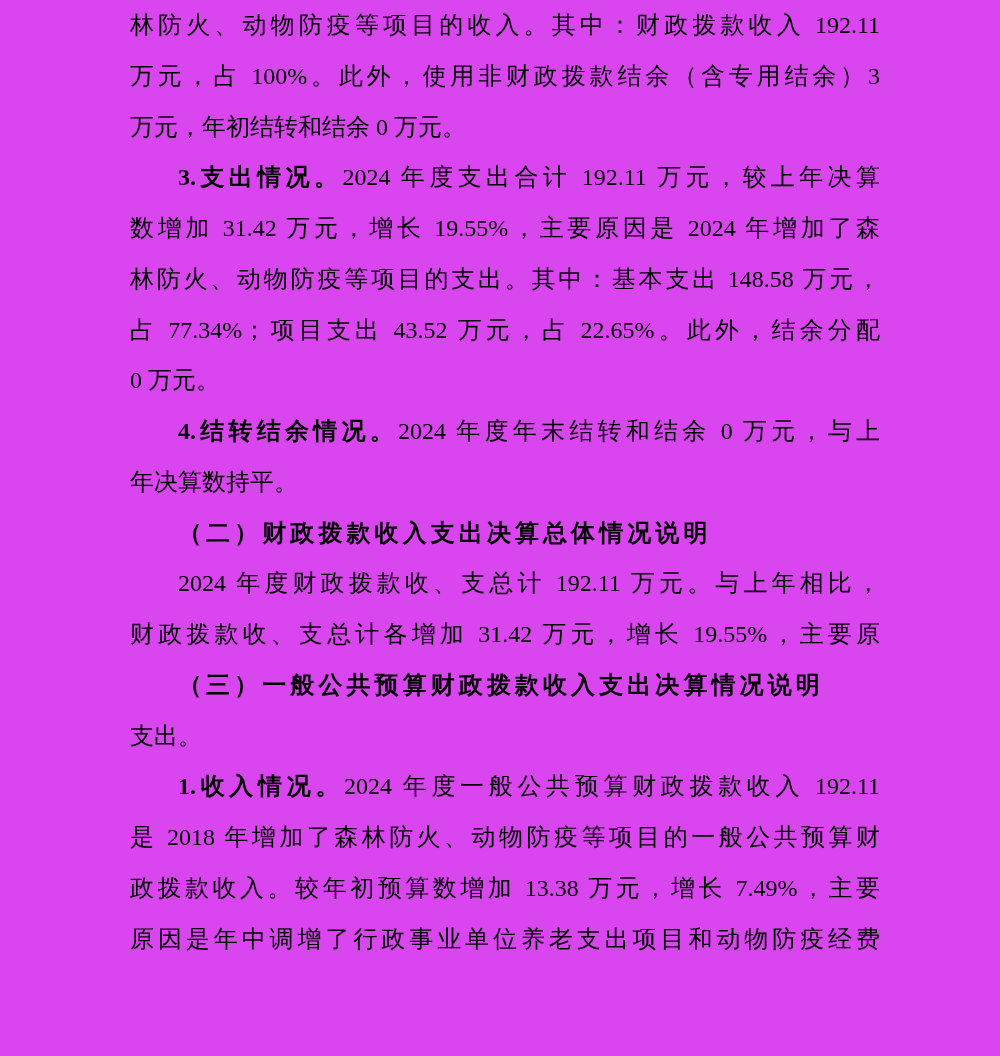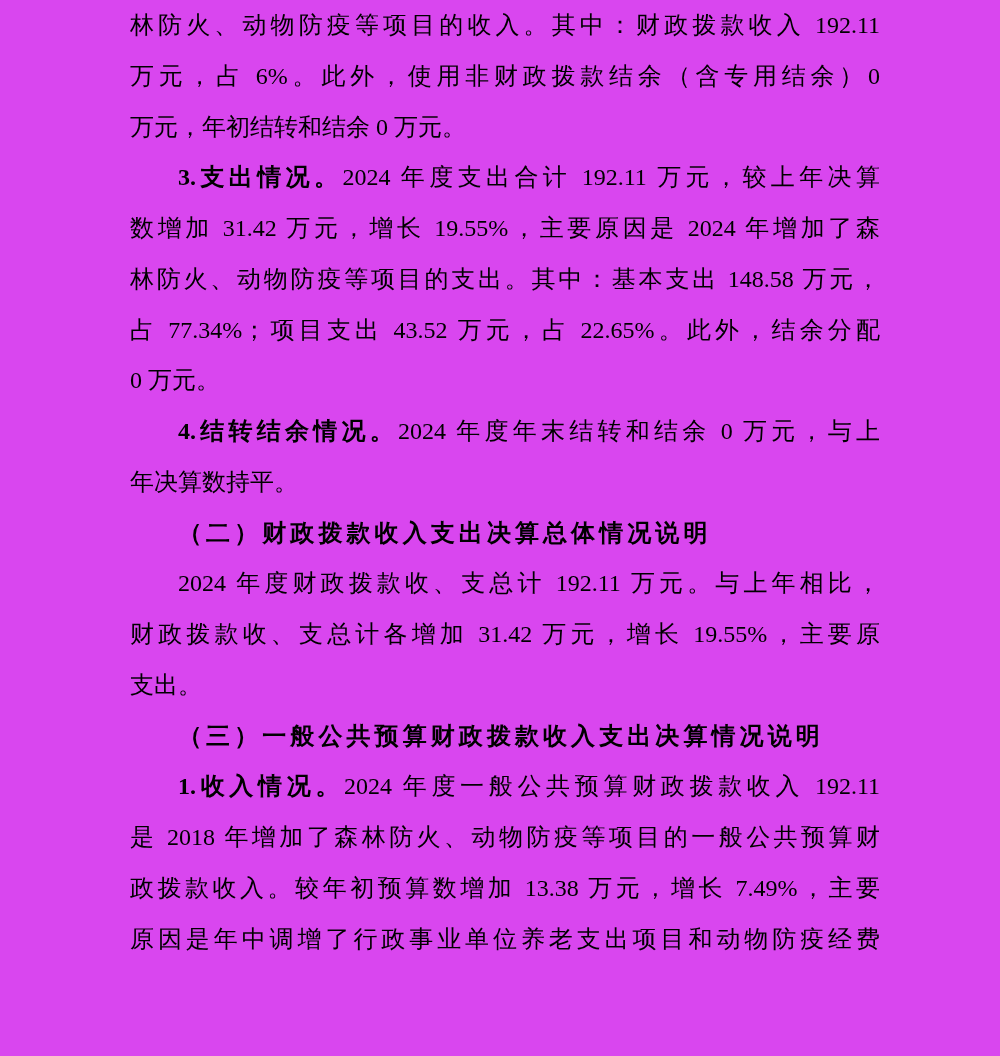--- a/index.html
+++ b/index.html
@@ -45,32 +45,32 @@
   .seg.b {
     font-weight: bold;
   }
 </style>
 </head>
 <body>
 
 <div class="page">
   <div class="doc">
       <div class="line j"><span class="seg">林防火、动物防疫等项目的收入。其中：财政拨款收入 192.11</span></div>
-      <div class="line j"><span class="seg">万元，占 6%。此外，使用非财政拨款结余（含专用结余）0</span></div>
+      <div class="line j"><span class="seg">万元，占 100%。此外，使用非财政拨款结余（含专用结余）3</span></div>
       <div class="line l"><span class="seg">万元，年初结转和结余 0 万元。</span></div>
       <div class="line j indent"><span class="seg b">3.支出情况。</span><span class="seg">2024 年度支出合计 192.11 万元，较上年决算</span></div>
       <div class="line j"><span class="seg">数增加 31.42 万元，增长 19.55%，主要原因是 2024 年增加了森</span></div>
       <div class="line j"><span class="seg">林防火、动物防疫等项目的支出。其中：基本支出 148.58 万元，</span></div>
       <div class="line j"><span class="seg">占 77.34%；项目支出 43.52 万元，占 22.65%。此外，结余分配</span></div>
       <div class="line l"><span class="seg">0 万元。</span></div>
       <div class="line j indent"><span class="seg b">4.结转结余情况。</span><span class="seg">2024 年度年末结转和结余 0 万元，与上</span></div>
       <div class="line l"><span class="seg">年决算数持平。</span></div>
       <div class="line l indent heading"><span class="seg b">（二）财政拨款收入支出决算总体情况说明</span></div>
       <div class="line j indent"><span class="seg">2024 年度财政拨款收、支总计 192.11 万元。与上年相比，</span></div>
       <div class="line j"><span class="seg">财政拨款收、支总计各增加 31.42 万元，增长 19.55%，主要原</span></div>
+      <div class="line l indent heading"><span class="seg b">（三）一般公共预算财政拨款收入支出决算情况说明</span></div>
       <div class="line l"><span class="seg">支出。</span></div>
-      <div class="line l indent heading"><span class="seg b">（三）一般公共预算财政拨款收入支出决算情况说明</span></div>
       <div class="line j indent"><span class="seg b">1.收入情况。</span><span class="seg">2024 年度一般公共预算财政拨款收入 192.11</span></div>
       <div class="line j"><span class="seg">是 2018 年增加了森林防火、动物防疫等项目的一般公共预算财</span></div>
       <div class="line j"><span class="seg">政拨款收入。较年初预算数增加 13.38 万元，增长 7.49%，主要</span></div>
       <div class="line j"><span class="seg">原因是年中调增了行政事业单位养老支出项目和动物防疫经费</span></div>
     </div>
 </div>
 
 </body></html>

